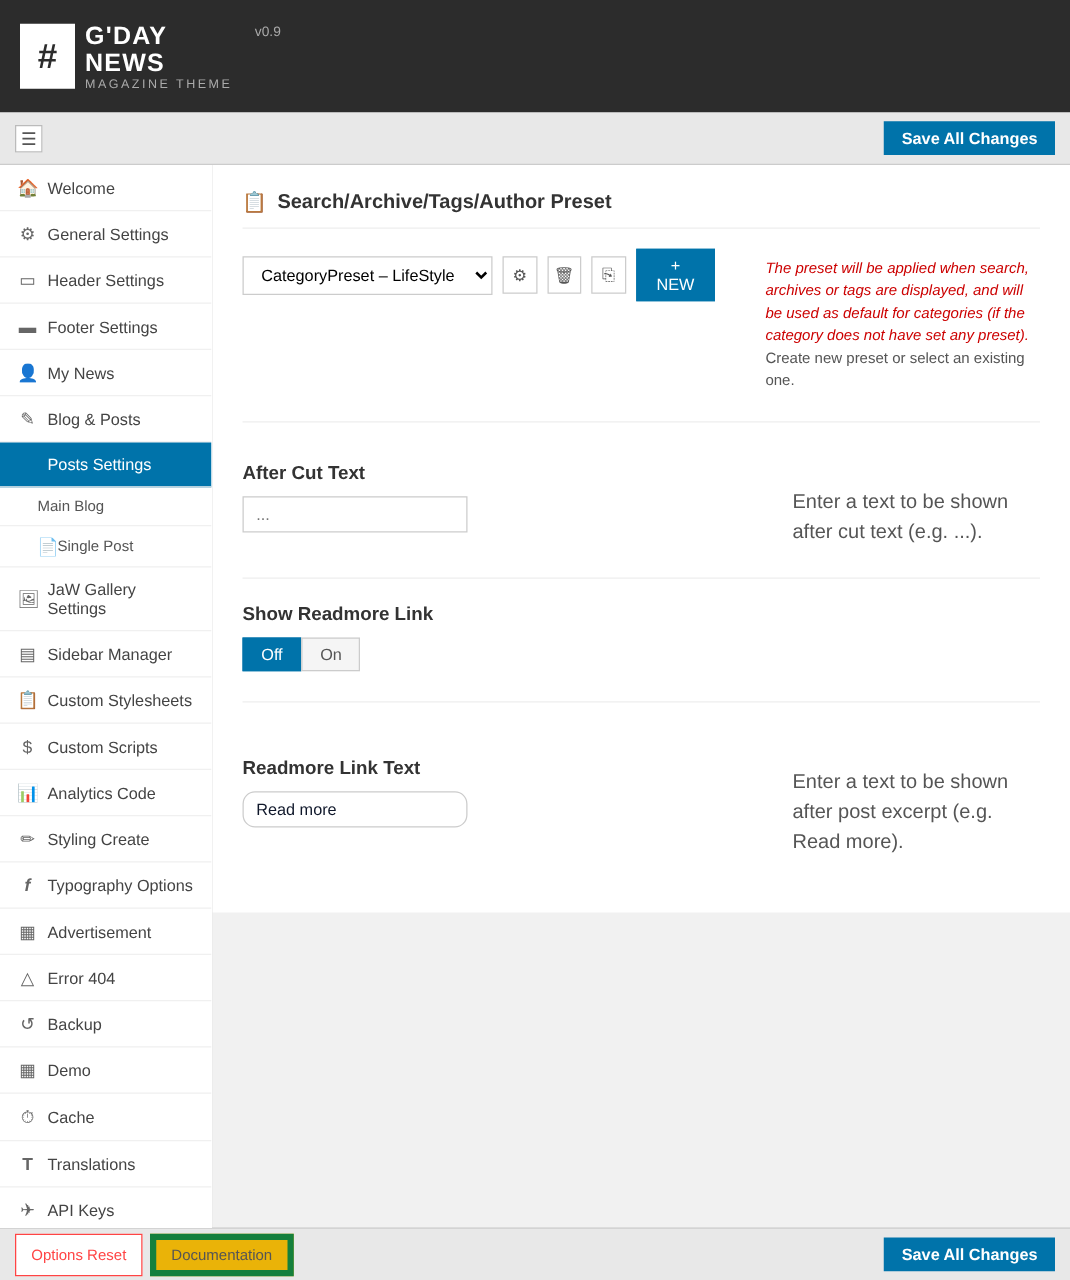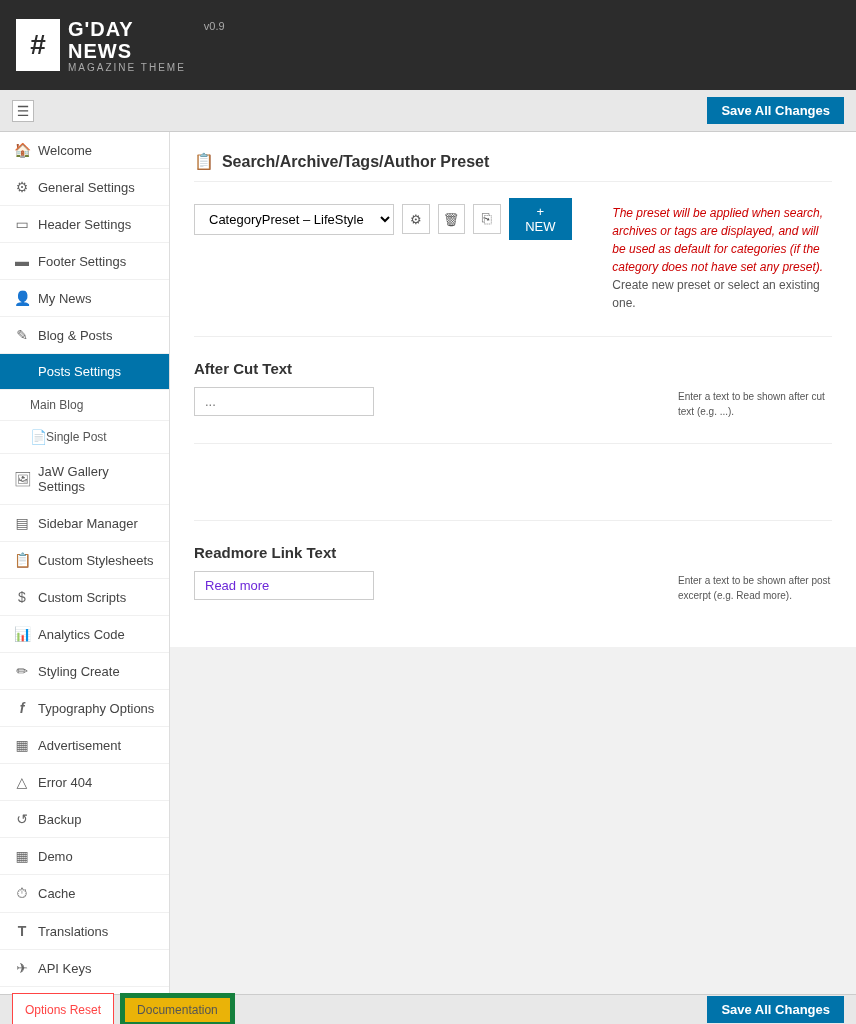--- a/index.html
+++ b/index.html
@@ -219,25 +219,24 @@
       display: flex;
       gap: 20px;
       margin-bottom: 24px;
       align-items: center;
     }
     .settings-left {
       flex: 0 0 420px;
     }
     .settings-right {
       flex: 1;
-      font-size: 10px;
+      font-size: 16px;
       color: #555;
       padding-top: 32px;
       line-height: 1.5;
-      margin-left: 44px;
     }
 
     .field-label {
       font-size: 15px;
       font-weight: bold;
       color: #333;
       margin-bottom: 10px;
     }
 
     .text-input {
@@ -275,21 +274,21 @@
 
     
     .footer-bar {
       background: #e8e8e8;
       display: flex;
       align-items: center;
       justify-content: space-between;
       padding: 8px 12px;
       border-top: 1px solid #ccc;
       flex-shrink: 0;
-      height: 30px;
+      height: 42px;
     }
     .footer-left {
       display: flex;
       gap: 6px;
     }
     .options-reset-btn {
       background: #fff;
       border: 1px solid #f44;
       color: #f44;
       padding: 5px 12px;
@@ -456,29 +455,36 @@
         <div class="settings-left">
           <div class="field-label">After Cut Text</div>
           <input type="text" class="text-input" placeholder="..." style="">
         </div>
         <div class="settings-right">Enter a text to be shown after cut text (e.g. ...).</div>
       </div>
 
       <hr class="section-divider">
 
       <div class="settings-row">
+        <div class="settings-left">
+          <div class="field-label">Show Readmore Link</div>
+          <div class="toggle-group">
+            <button class="toggle-btn active-off">Off</button>
+            <button class="toggle-btn">On</button>
+          </div>
+        </div>
         <div class="settings-right"></div>
       </div>
 
       <hr class="section-divider">
 
       <div class="settings-row">
         <div class="settings-left">
           <div class="field-label">Readmore Link Text</div>
-          <input type="text" class="text-input" style="color: #6d28d9;" value="Read more">
+          <input type="text" class="text-input" style="color: #0f172a; border-radius: 10px;" value="Read more">
         </div>
         <div class="settings-right">Enter a text to be shown after post excerpt (e.g. Read more).</div>
       </div>
 
     </div>
   </div>
 
 </div>
 
 <div class="footer-bar">

